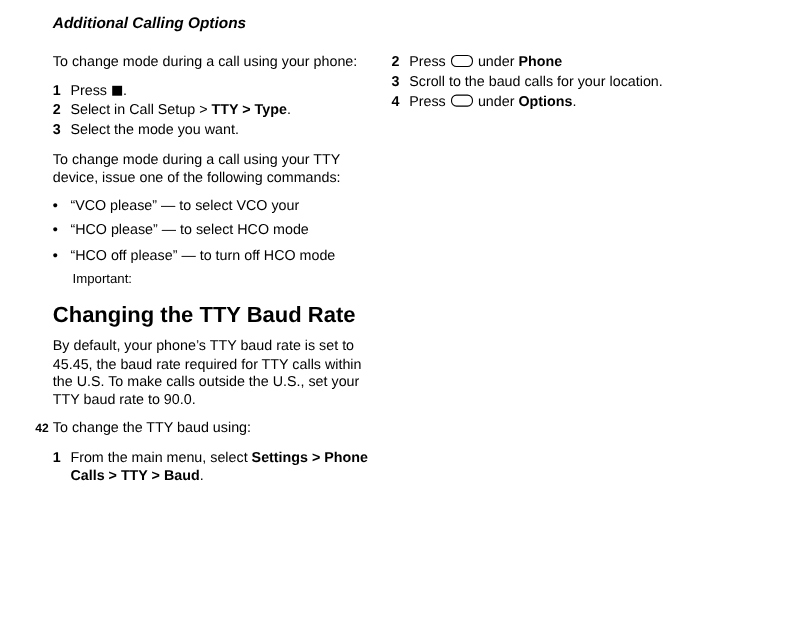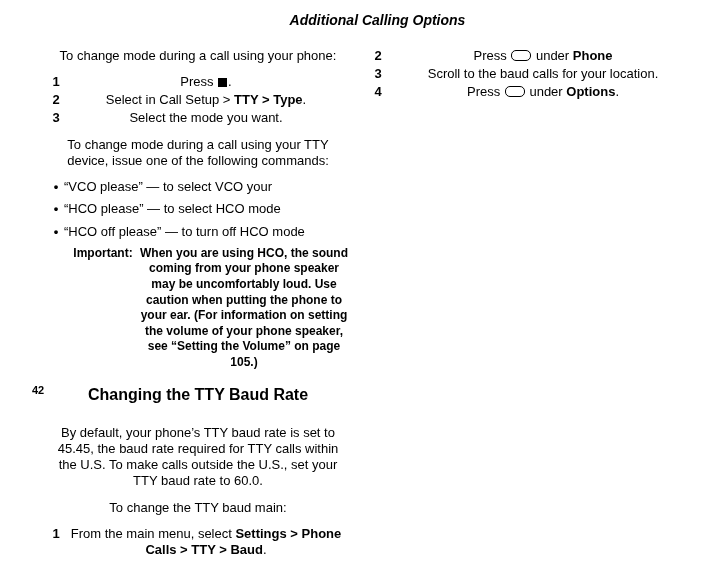--- a/index.html
+++ b/index.html
@@ -12,31 +12,30 @@
     color: #000;
     font-size: 13px;
     line-height: 1.25;
   }
   .page {
     position: relative;
     width: 721px;
     height: 408px;
     box-sizing: border-box;
     padding: 12px 14px 20px 48px;
-    text-align: center;
   }
   .header {
     font-style: italic;
     font-weight: bold;
     font-size: 14px;
     margin-bottom: 18px;
   }
   .columns {
     display: flex;
-    gap: 22px;
+    gap: 8px;
   }
   .col {
     width: 300px;
   }
   .col-right {
     width: 330px;
   }
   p { margin: 0 0 10px 0; }
   .num-list {
     list-style: none;
@@ -65,34 +64,34 @@
     margin-bottom: 6px;
   }
   .dot {
     width: 16px;
     flex: 0 0 16px;
     font-weight: bold;
   }
   .important {
     display: flex;
     margin: 4px 0 14px 18px;
-    font-weight: bold;
+    font-weight: normal;
     font-size: 12px;
     line-height: 1.3;
   }
   .important-label {
     flex: 0 0 74px;
   }
   .important-body {
     flex: 1;
   }
   .h2 {
     font-weight: bold;
-    font-size: 16px;
-    margin: 4px 0 20px 0;
+    font-size: 20px;
+    margin: 4px 0 6px 0;
   }
   .pagenum {
     position: absolute;
     left: 32px;
     bottom: 10px;
     font-size: 11px;
     font-weight: bold;
   }
   .bold { font-weight: bold; }
   .icon-square {
@@ -159,28 +158,27 @@
           <span>“HCO please” — to select HCO mode</span>
         </li>
         <li>
           <span class="dot">•</span>
           <span>“HCO off please” — to turn off HCO mode</span>
         </li>
       </ul>
 
       <div class="important">
         <div class="important-label">Important:</div>
-        <div class="important-body">When you are using HCO, the sound coming from your phone speaker may be uncomfortably loud. Use caution when putting the phone to your ear. (For information on setting the volume of your phone speaker, see “Setting the Volume” on page 105.)</div>
       </div>
 
       <div class="h2">Changing the TTY Baud Rate</div>
 
-      <p>By default, your phone’s TTY baud rate is set to 45.45, the baud rate required for TTY calls within the U.S. To make calls outside the U.S., set your TTY baud rate to 60.0.</p>
-
-      <p>To change the TTY baud main:</p>
+      <p>By default, your phone’s TTY baud rate is set to 45.45, the baud rate required for TTY calls within the U.S. To make calls outside the U.S., set your TTY baud rate to 90.0.</p>
+
+      <p>To change the TTY baud using:</p>
 
       <ol class="num-list">
         <li>
           <span class="num">1</span>
           <span class="num-body">
             <span>From the main menu, select </span><span class="bold">Settings &gt; Phone Calls &gt; TTY &gt; Baud</span><span>.</span>
           </span>
         </li>
       </ol>
 

